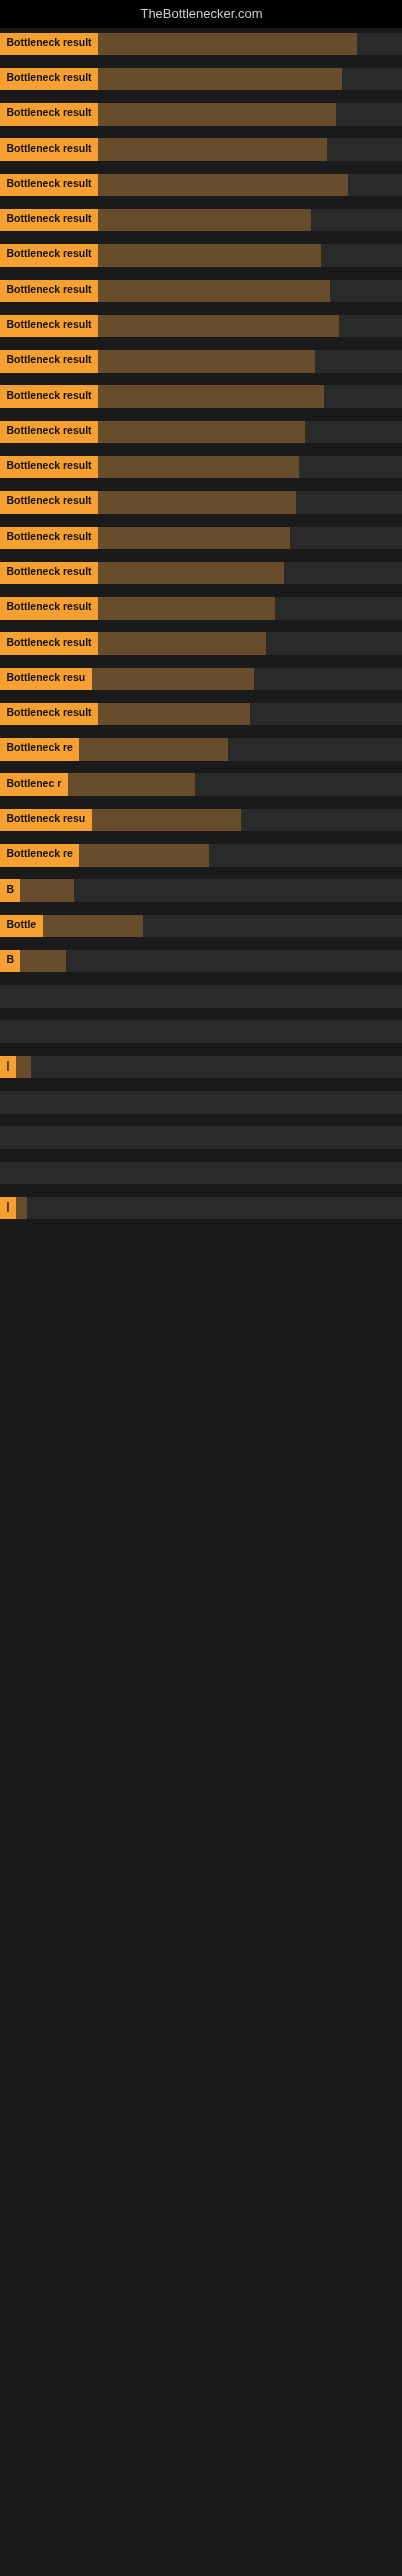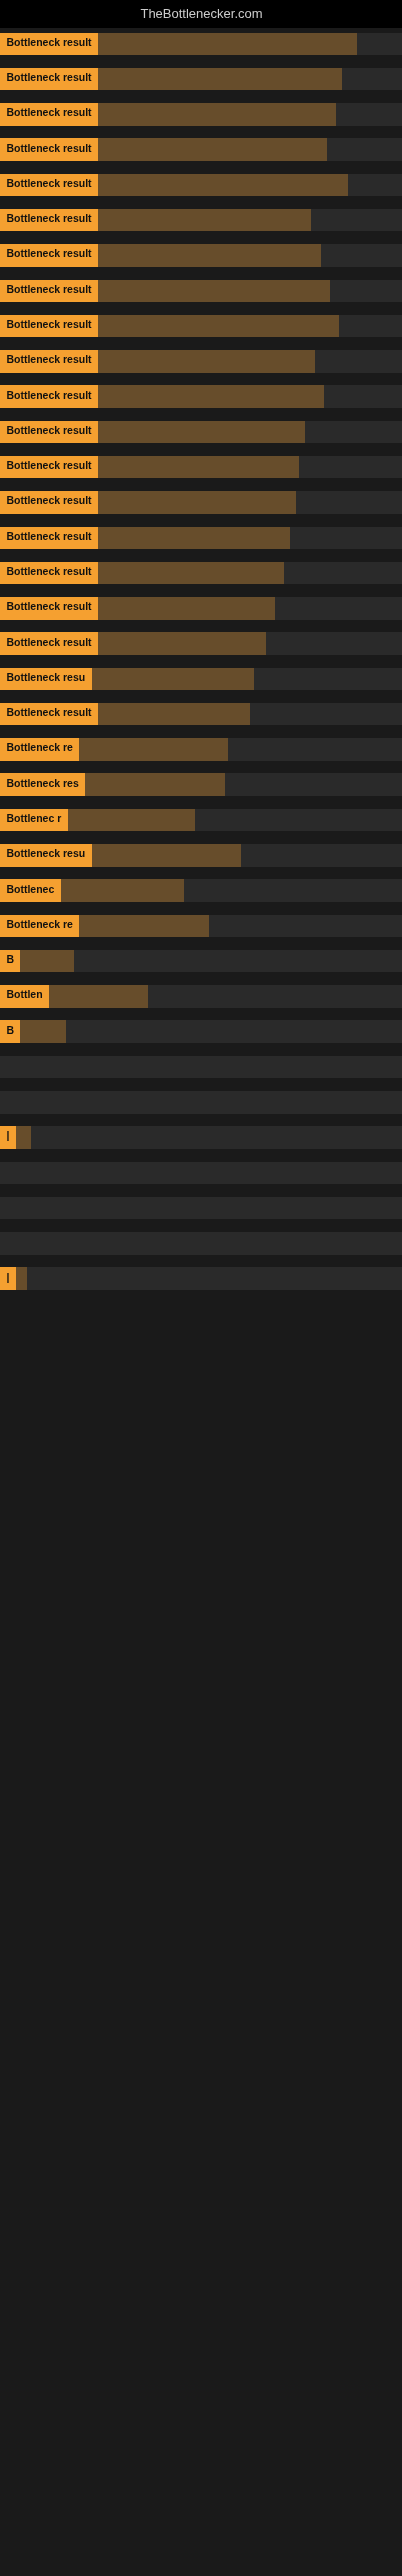--- a/index.html
+++ b/index.html
@@ -224,69 +224,53 @@
     <div class="row-container">
       <div class="bottleneck-bar">
         <div class="bottleneck-label">Bottleneck re</div>
         <div class="bar-track">
           <div class="bar-fill" style="width: 46%;"></div>
         </div>
       </div>
     </div>
     <div class="row-container">
       <div class="bottleneck-bar">
-        <div class="bottleneck-label">Bottleneck res</div>
-        <div class="bar-track">
-          <div class="bar-fill" style="width: 44%;"></div>
-        </div>
-      </div>
-    </div>
-    <div class="row-container">
-      <div class="bottleneck-bar">
         <div class="bottleneck-label">Bottlenec r</div>
         <div class="bar-track">
           <div class="bar-fill" style="width: 38%;"></div>
         </div>
       </div>
     </div>
     <div class="row-container">
       <div class="bottleneck-bar">
         <div class="bottleneck-label">Bottleneck resu</div>
         <div class="bar-track">
           <div class="bar-fill" style="width: 48%;"></div>
         </div>
       </div>
     </div>
     <div class="row-container">
       <div class="bottleneck-bar">
-        <div class="bottleneck-label">Bottlenec</div>
-        <div class="bar-track">
-          <div class="bar-fill" style="width: 36%;"></div>
-        </div>
-      </div>
-    </div>
-    <div class="row-container">
-      <div class="bottleneck-bar">
         <div class="bottleneck-label">Bottleneck re</div>
         <div class="bar-track">
           <div class="bar-fill" style="width: 40%;"></div>
         </div>
       </div>
     </div>
     <div class="row-container">
       <div class="bottleneck-bar">
         <div class="bottleneck-label">B</div>
         <div class="bar-track">
           <div class="bar-fill" style="width: 14%;"></div>
         </div>
       </div>
     </div>
     <div class="row-container">
       <div class="bottleneck-bar">
-        <div class="bottleneck-label">Bottlen</div>
+        <div class="bottleneck-label">Bottle</div>
         <div class="bar-track">
           <div class="bar-fill" style="width: 28%;"></div>
         </div>
       </div>
     </div>
     <div class="row-container">
       <div class="bottleneck-bar">
         <div class="bottleneck-label">B</div>
         <div class="bar-track">
           <div class="bar-fill" style="width: 12%;"></div>

